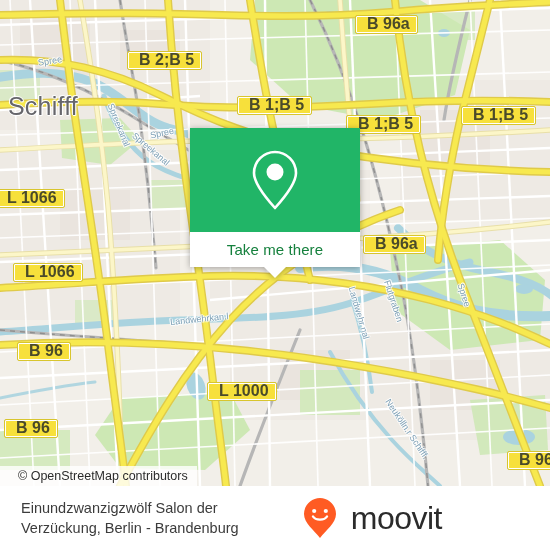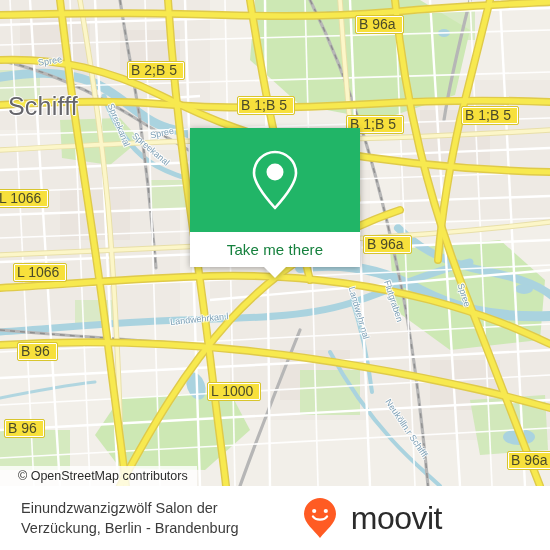--- a/index.html
+++ b/index.html
@@ -61,24 +61,24 @@
     font-style: normal;
   }
 
   
   .shield {
     position: absolute;
     background: #f7e03b;
     border: 1.5px solid #ffffff;
     outline: 1px solid #d8c52e;
     color: #4a4a2a;
-    font-size: 14px;
-    font-weight: normal;
-    font-family: "Liberation Sans", sans-serif;
-    padding: 1px 6px 2px 2px;
+    font-size: 16px;
+    font-weight: bold;
+    font-family: "Liberation Sans", sans-serif;
+    padding: 1px 6px 2px 10px;
     border-radius: 1px;
     line-height: 12px;
     white-space: nowrap;
     box-sizing: border-box;
   }
 
   
   #popup {
     position: absolute;
     left: 190px;
@@ -342,21 +342,21 @@
     <div class="maplabel water-label" style="left:150px; top:128px; transform:rotate(-12deg);">Spree</div>
     <div class="maplabel water-label" style="left:96px; top:120px; transform:rotate(68deg);">Spreekanal</div>
     <div class="maplabel water-label" style="left:128px; top:144px; transform:rotate(40deg);">Spreekanal</div>
     <div class="maplabel water-label" style="left:452px; top:290px; transform:rotate(72deg);">Spree</div>
     <div class="maplabel water-label" style="left:170px; top:314px; transform:rotate(-6deg);">Landwehrkan.l</div>
     <div class="maplabel water-label" style="left:332px; top:308px; transform:rotate(74deg);">Landwehr nal</div>
     <div class="maplabel water-label" style="left:372px; top:296px; transform:rotate(72deg);">Flutgraben</div>
     <div class="maplabel water-label" style="left:372px; top:424px; transform:rotate(56deg);">Neukölln.r Schifff.</div>
 
     <div class="shield" style="left:356px; top:16px;">B 96a</div>
-    <div class="shield" style="left:128px; top:62px;">B 2;B 5</div>
+    <div class="shield" style="left:128px; top:52px;">B 2;B 5</div>
     <div class="shield" style="left:238px; top:97px;">B 1;B 5</div>
     <div class="shield" style="left:347px; top:116px;">B 1;B 5</div>
     <div class="shield" style="left:462px; top:107px;">B 1;B 5</div>
     <div class="shield" style="left:-4px; top:190px;">L 1066</div>
     <div class="shield" style="left:14px; top:264px;">L 1066</div>
     <div class="shield" style="left:364px; top:236px;">B 96a</div>
     <div class="shield" style="left:18px; top:343px;">B 96</div>
     <div class="shield" style="left:208px; top:383px;">L 1000</div>
     <div class="shield" style="left:5px; top:420px;">B 96</div>
     <div class="shield" style="left:508px; top:452px;">B 96a</div>

